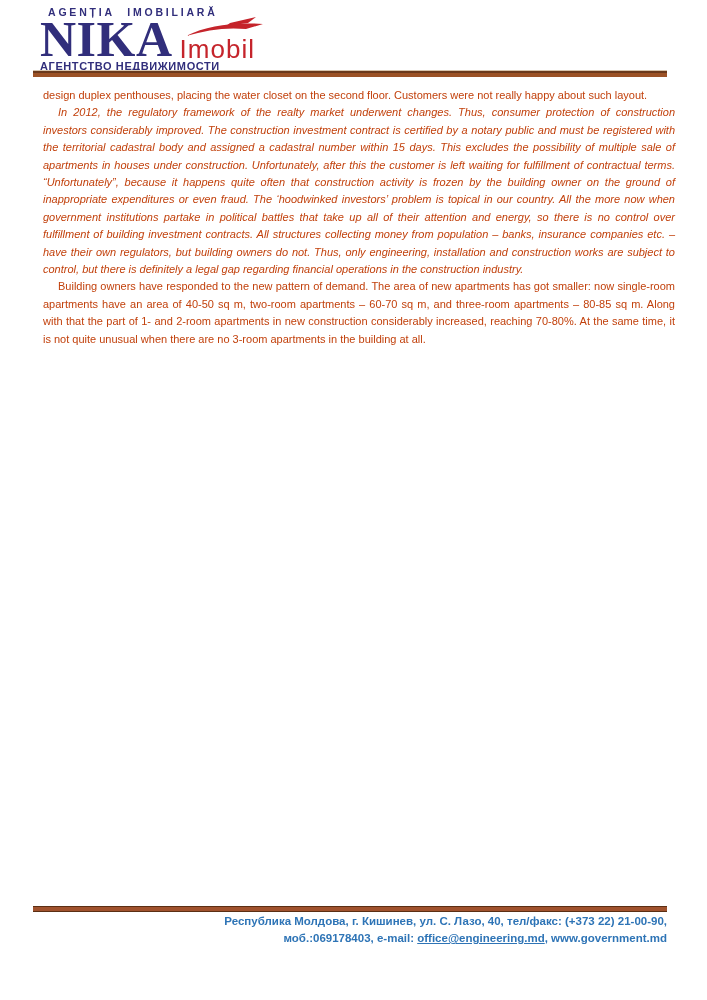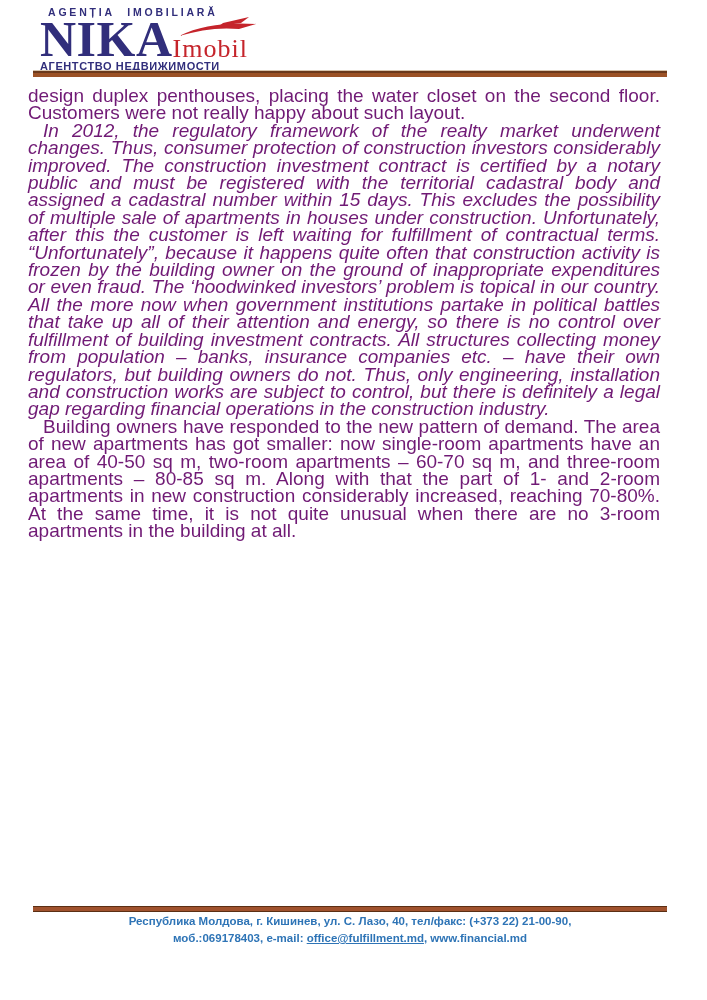--- a/index.html
+++ b/index.html
@@ -18,21 +18,21 @@
     font-size:10.5px;font-weight:bold;color:#312e7b;
     letter-spacing:2.8px;word-spacing:7px;
     padding-left:8px;white-space:nowrap;
   }
   .brand-row{display:flex;align-items:flex-end;margin-top:1px;}
   .brand-nika{
     font-family:"Liberation Serif", serif;
     font-size:50px;font-weight:bold;color:#312e7b;
     line-height:0.82;letter-spacing:0.5px;
   }
-  .imobil-wrap{position:relative;font-family:Liberation Serif, serif;}
+  .imobil-wrap{position:relative;margin-left:7px;}
   .brand-imobil{
     font-size:26px;color:#c5242b;line-height:1;
     letter-spacing:1px;font-weight:normal;
     position:relative;top:2px;
   }
   .swoosh{position:absolute;left:6px;top:-17px;}
   .logo-bottom{
     font-size:11px;font-weight:bold;color:#312e7b;
     letter-spacing:0.6px;margin-top:0;white-space:nowrap;
   }
@@ -43,34 +43,34 @@
     background:linear-gradient(to bottom,#6b3a1c 0 40%, #9c5226 40% 100%);
   }
   .rule-header{top:70px;border-top:1px solid #d9c5ad;}
   .rule-footer{
     top:906px;
     background:linear-gradient(to bottom,#5b2f14 0 18%, #a0522d 18% 82%, #5b2f14 82% 100%);
   }
 
   
   .body-text{
-    position:absolute;left:28px;top:87px;width:632px;
-    font-size:19px;line-height:17.4px;color:#701a75;
+    position:absolute;left:43px;top:87px;width:632px;
+    font-size:11px;line-height:17.4px;color:#c2410c;
     text-align:justify;
   }
   .body-text p{margin:0;}
   .para-indent{text-indent:15px;}
   .p1{margin-bottom:28px;}
   .p2{margin-bottom:20px;font-style:italic;}
   .p3{margin-bottom:29px;}
 
   
   .footer{
     position:absolute;left:33px;top:913px;width:634px;
-    text-align:center;color:#2e74b6;font-weight:bold;
+    text-align:right;color:#2e74b6;font-weight:bold;
     font-size:11.5px;line-height:17px;
   }
   .footer a{color:#2e74b6;text-decoration:underline;cursor:pointer;}
 </style>
 </head>
 <body>
 
 <div class="page">
 
   <div class="logo">
@@ -95,16 +95,16 @@
   <div class="body-text">
     <p class="p1">design duplex penthouses, placing the water closet on the second floor. Customers were not really happy about such layout.</p>
     <p class="p2 para-indent">In 2012, the regulatory framework of the realty market underwent changes. Thus, consumer protection of construction investors considerably improved. The construction investment contract is certified by a notary public and must be registered with the territorial cadastral body and assigned a cadastral number within 15 days. This excludes the possibility of multiple sale of apartments in houses under construction. Unfortunately, after this the customer is left waiting for fulfillment of contractual terms. “Unfortunately”, because it happens quite often that construction activity is frozen by the building owner on the ground of inappropriate expenditures or even fraud. The ‘hoodwinked investors’ problem is topical in our country. All the more now when government institutions partake in political battles that take up all of their attention and energy, so there is no control over fulfillment of building investment contracts. All structures collecting money from population – banks, insurance companies etc. – have their own regulators, but building owners do not. Thus, only engineering, installation and construction works are subject to control, but there is definitely a legal gap regarding financial operations in the construction industry.</p>
     <p class="p4 para-indent">Building owners have responded to the new pattern of demand. The area of new apartments has got smaller: now single-room apartments have an area of 40-50 sq m, two-room apartments – 60-70 sq m, and three-room apartments – 80-85 sq m. Along with that the part of 1- and 2-room apartments in new construction considerably increased, reaching 70-80%. At the same time, it is not quite unusual when there are no 3-room apartments in the building at all.</p>
   </div>
 
   <div class="rule rule-footer"></div>
 
   <div class="footer">
     <div>Республика Молдова, г. Кишинев, ул. С. Лазо, 40, тел/факс: (+373 22) 21-00-90,</div>
-    <div><span>моб.:069178403, e-mail: </span><a>office@fulfillment.md</a><span>, www.financial.md</span></div>
+    <div><span>моб.:069178403, e-mail: </span><a>office@engineering.md</a><span>, www.government.md</span></div>
   </div>
 
 </div>
 
 </body></html>

